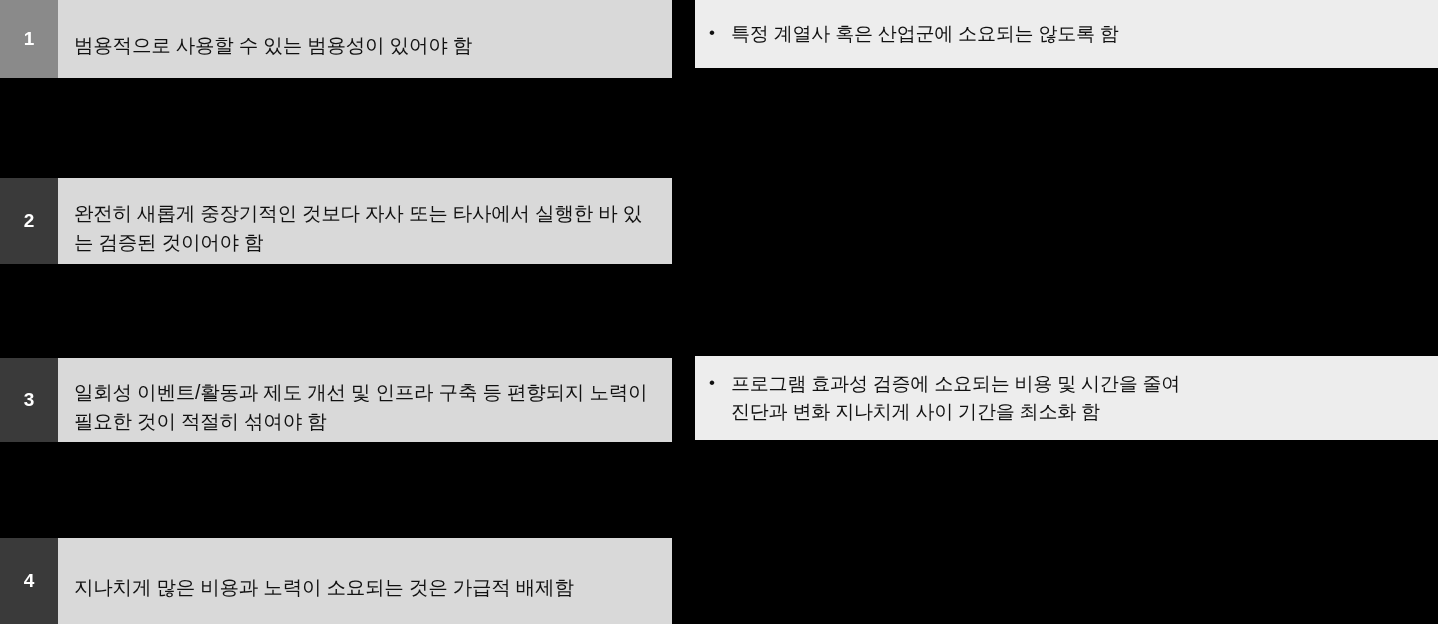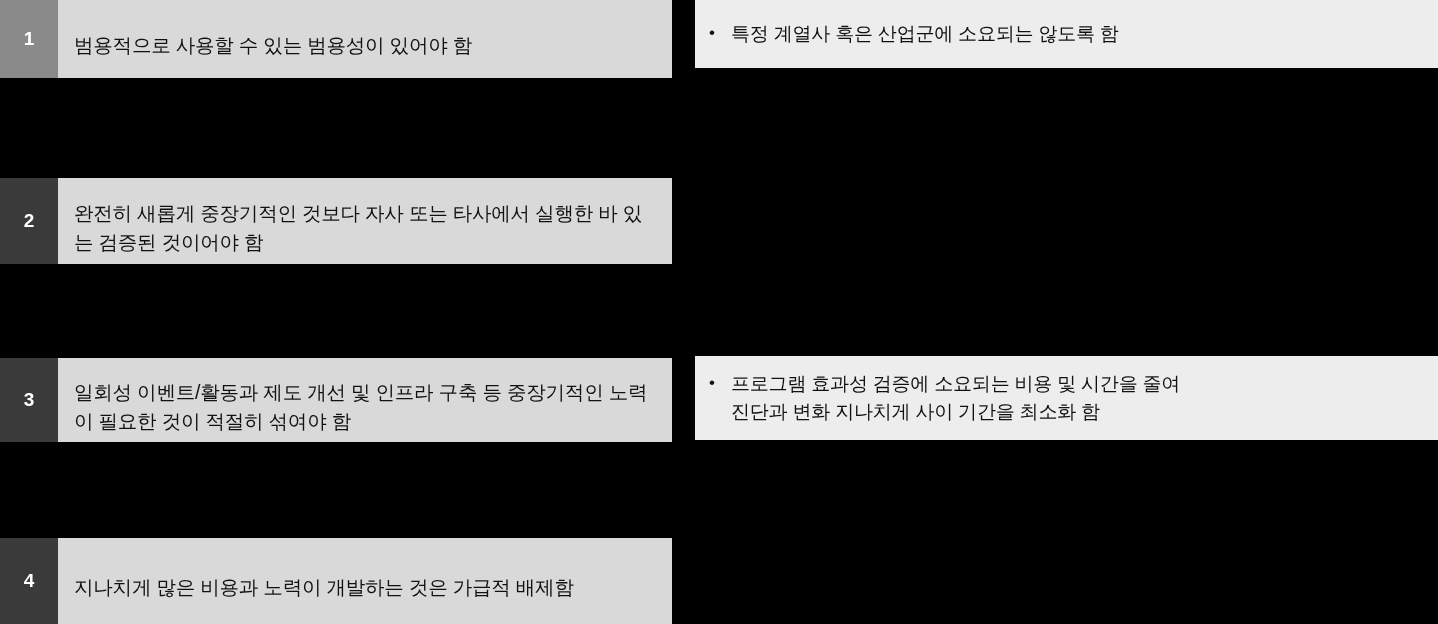--- a/index.html
+++ b/index.html
@@ -140,26 +140,26 @@
           <span class="bullet-text">프로그램 효과성 검증에 소요되는 비용 및 시간을 줄여
 진단과 변화 지나치게 사이 기간을 최소화 함</span>
         </li>
       </ul>
     </div>
   </div>
 
   <div class="row" id="row-3">
     <div class="left-block">
       <div class="num-cell dark">3</div>
-      <div class="left-text">일회성 이벤트/활동과 제도 개선 및 인프라 구축 등 중장기적인 노력이 필요한 것이 적절히 섞여야 함</div>
+      <div class="left-text">일회성 이벤트/활동과 제도 개선 및 인프라 구축 등 편향되지 노력이 필요한 것이 적절히 섞여야 함</div>
     </div>
 
   </div>
 
   <div class="row" id="row-4">
     <div class="left-block">
       <div class="num-cell dark">4</div>
-      <div class="left-text">지나치게 많은 비용과 노력이 개발하는 것은 가급적 배제함</div>
+      <div class="left-text">지나치게 많은 비용과 노력이 소요되는 것은 가급적 배제함</div>
     </div>
 
   </div>
 
 </div>
 
 </body></html>

